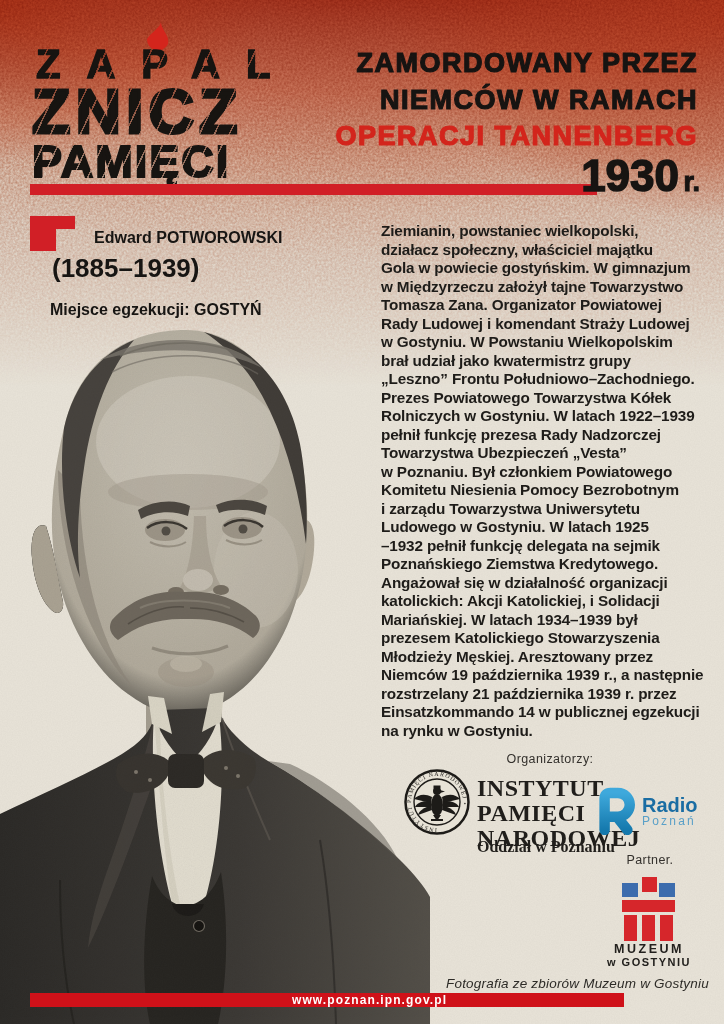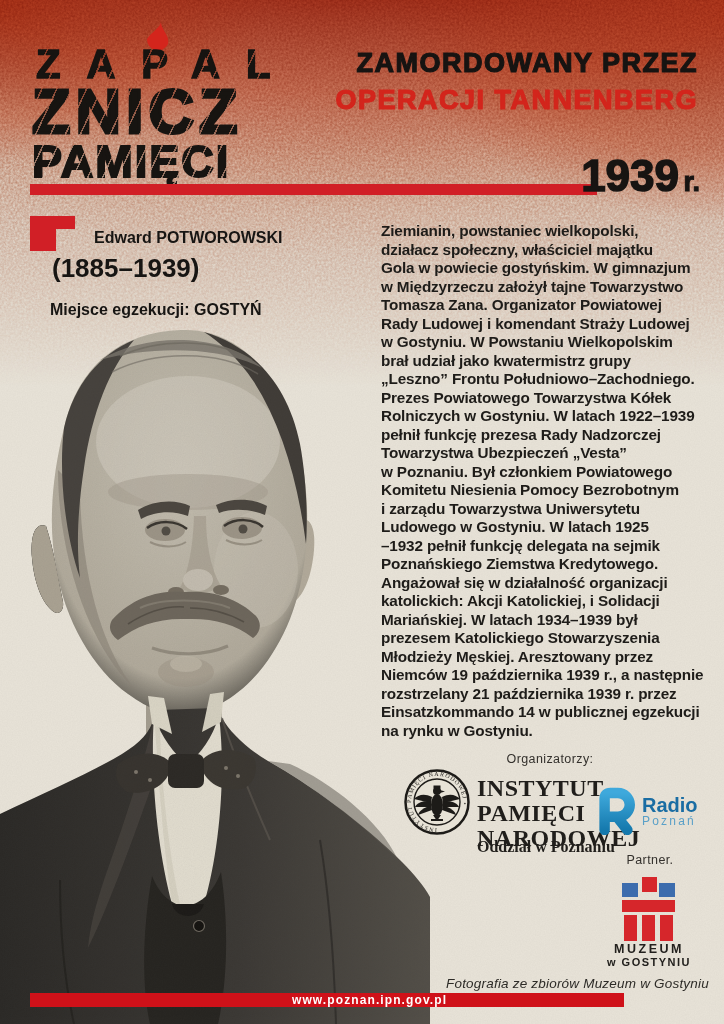--- a/index.html
+++ b/index.html
@@ -96,25 +96,26 @@
 
   <svg class="flame" width="34" height="30" viewBox="0 0 34 30">
     <path d="M20,0 C21,7 10,12 6,19 a11,11 0 0 0 21,5 C29,14 19,10 20,0 Z" fill="#d4251c"></path>
   </svg>
   <div class="logo-word logo-zapal">ZAPAL</div>
   <div class="logo-word logo-znicz">ZNICZ</div>
   <div class="logo-word logo-pamieci">PAMIĘCI</div>
 
   <div class="headline">
     <div>ZAMORDOWANY PRZEZ</div>
+    <div>NIEMCÓW W RAMACH</div>
     <div class="red">OPERACJI TANNENBERG</div>
   </div>
   <div class="rule"></div>
   <div class="year-row">
-    <span class="yr">1939</span>
+    <span class="yr">1930</span>
     <span class="sfx">r.</span>
   </div>
 
   <div class="victim">
     <div class="bracket-bar"></div>
     <div class="bracket-stem"></div>
     <div class="victim-name">Edward POTWOROWSKI</div>
     <div class="victim-years">(1885–1939)</div>
     <div class="victim-exec">Miejsce egzekucji: GOSTYŃ</div>
   </div>

